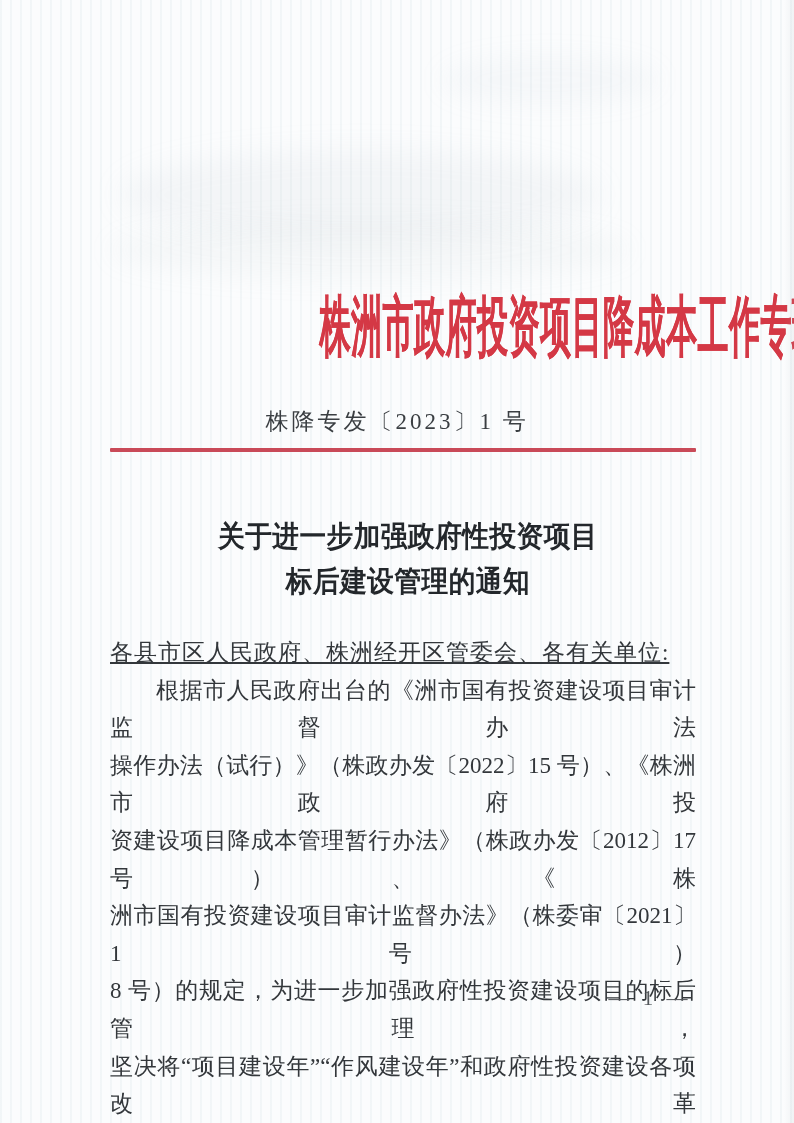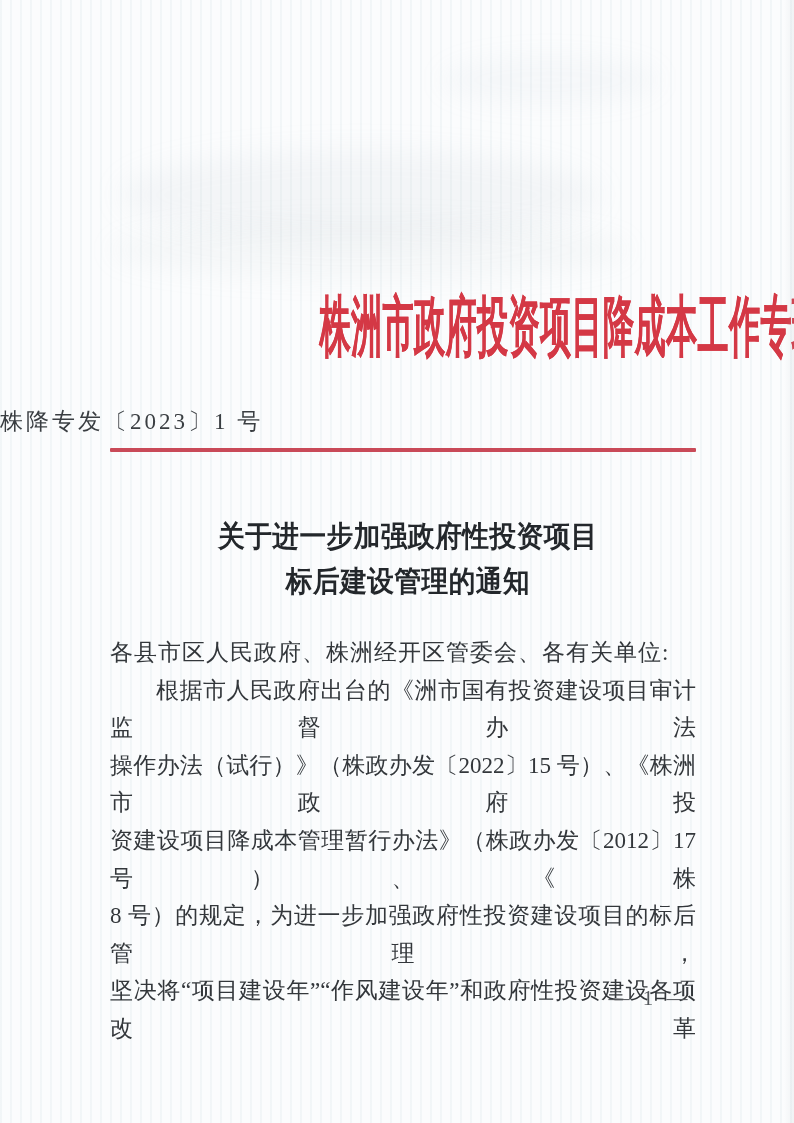--- a/index.html
+++ b/index.html
@@ -66,21 +66,21 @@
     letter-spacing: 1px;
     transform: scaleX(0.47);
     transform-origin: center top;
     text-shadow: 0.5px 0 0 #d43845;
   }
 
   
   .doc-number {
     position: absolute;
     top: 406px; left: 0; right: 0;
-    text-align: left;
+    text-align: center;
     font-size: 23px;
     color: #3a3e42;
     letter-spacing: 3px;
   }
 
   
   .red-rule {
     position: absolute;
     top: 448px; left: 110px;
     width: 586px; height: 4px;
@@ -104,21 +104,21 @@
 
   
   .body-block {
     position: absolute;
     top: 634px; left: 110px;
     width: 586px;
     font-size: 23px;
     line-height: 37.6px;
     color: #33373b;
   }
-  .salutation { text-align: left; letter-spacing: 1px; }
+  .salutation { text-align: left; letter-spacing: 1px; text-decoration: underline; }
   .jline { text-align: justify; text-align-last: justify; }
   .indent { text-indent: 2em; }
 
   
   .page-number {
     position: absolute;
     top: 986px; left: 560px;
     width: 180px;
     text-align: center;
     font-size: 21px;
@@ -155,20 +155,21 @@
   <div class="doc-title">
     <div class="t-line">关于进一步加强政府性投资项目</div>
     <div class="t-line">标后建设管理的通知</div>
   </div>
 
   <div class="body-block">
     <div class="salutation">各县市区人民政府、株洲经开区管委会、各有关单位:</div>
     <div class="jline indent">根据市人民政府出台的《洲市国有投资建设项目审计监督办法</div>
     <div class="jline">操作办法（试行）》（株政办发〔2022〕15 号）、《株洲市政府投</div>
     <div class="jline">资建设项目降成本管理暂行办法》（株政办发〔2012〕17 号）、《株</div>
+    <div class="jline">洲市国有投资建设项目审计监督办法》（株委审〔2021〕1 号）</div>
     <div class="jline">8 号）的规定，为进一步加强政府性投资建设项目的标后管理，</div>
     <div class="jline">坚决将“项目建设年”“作风建设年”和政府性投资建设各项改革</div>
 
   </div>
 
   <div class="page-number">— 1 —</div>
 
   <div class="edge-shade"></div>
 
 </div>

